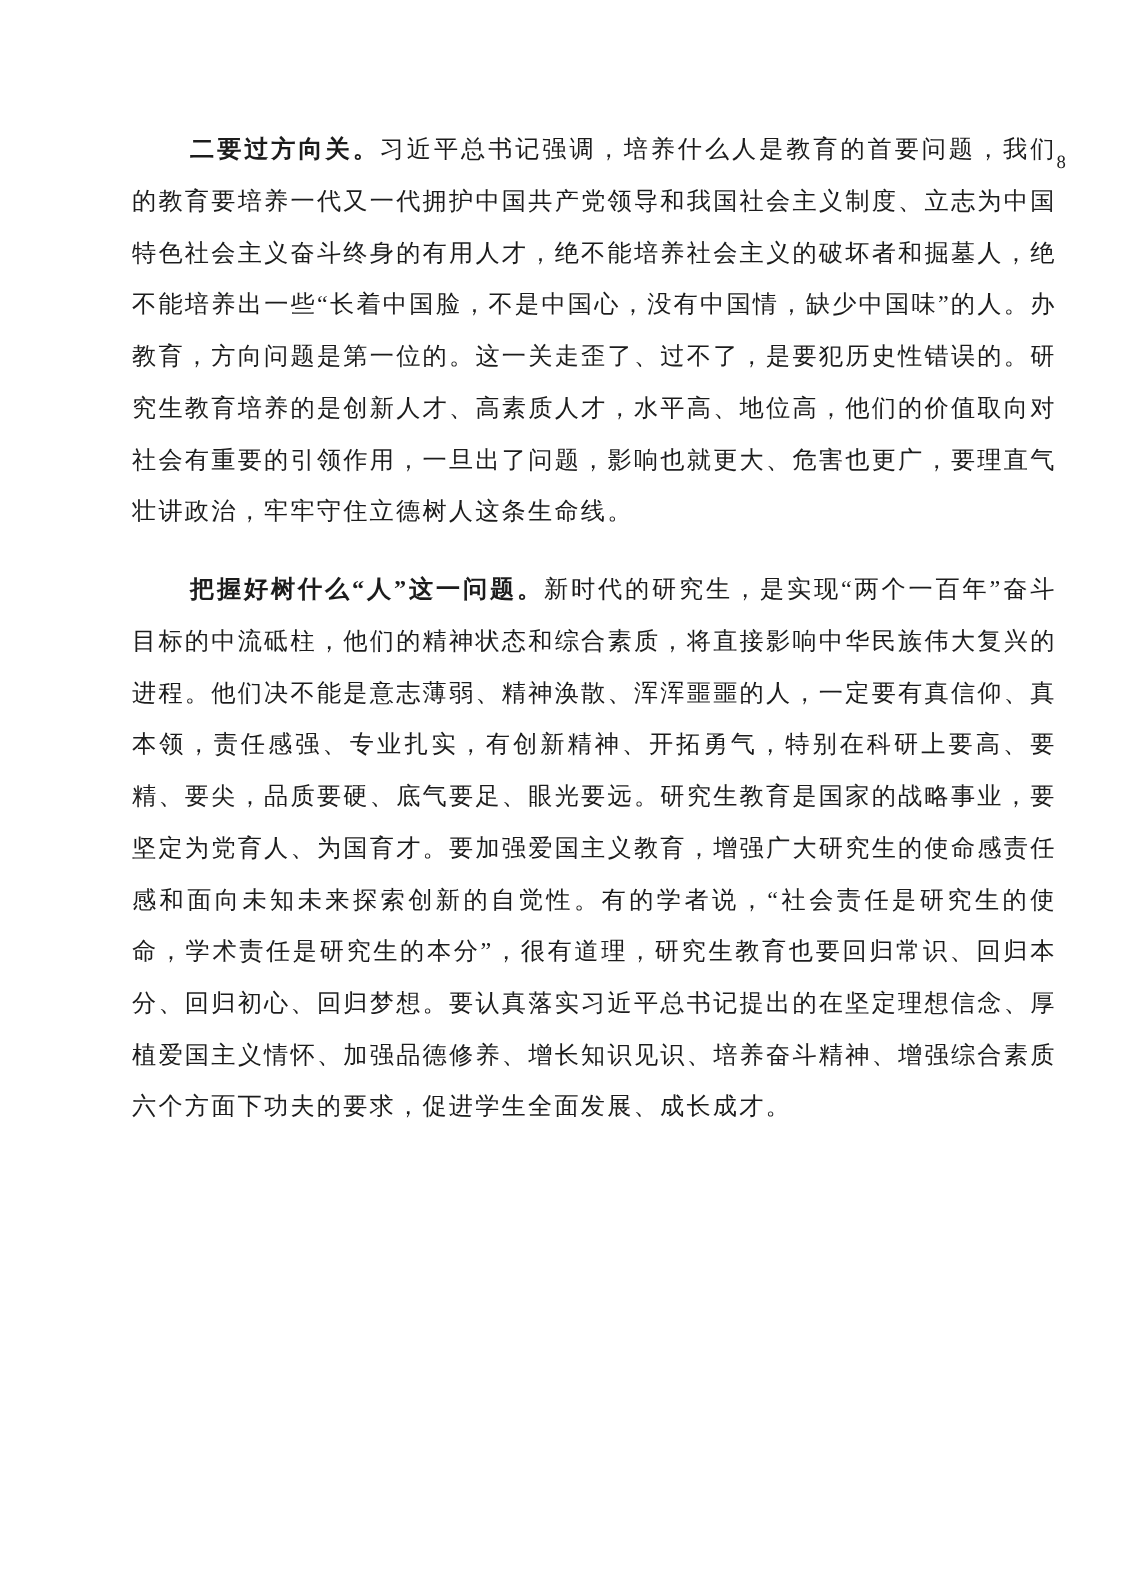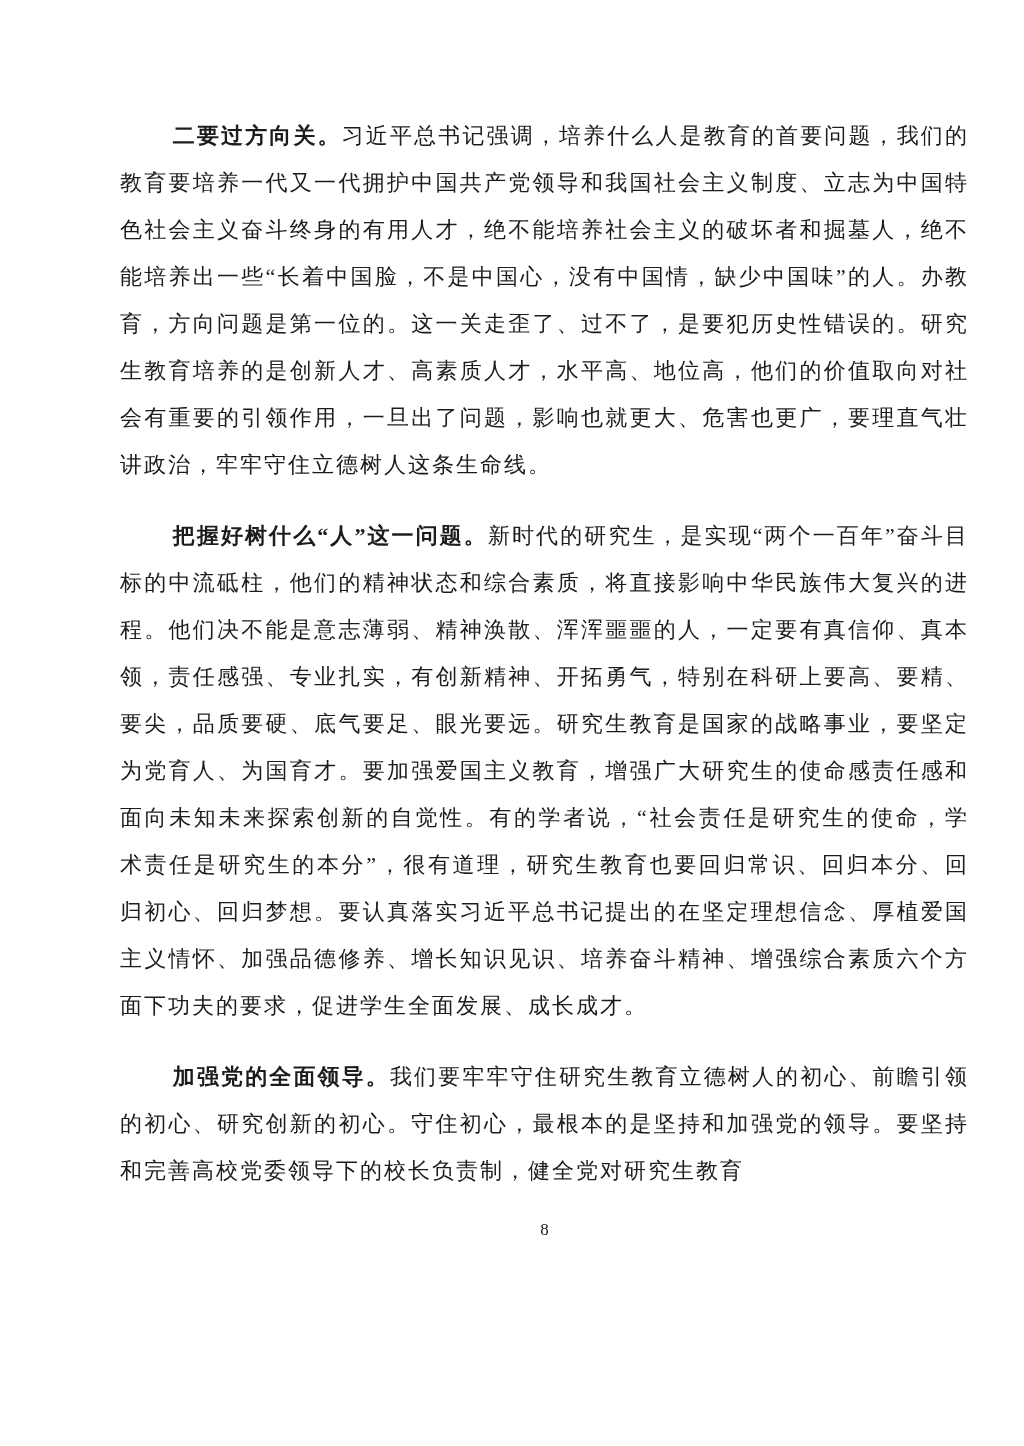--- a/index.html
+++ b/index.html
@@ -14,21 +14,21 @@
     font-family: "Liberation Serif", "DejaVu Serif", serif;
     color: #1c1c1c;
   }
   .page {
     box-sizing: border-box;
     width: 1024px;
     height: 1146px;
     padding: 112px 55px 0 120px;
     background: #ffffff;
     display: flex;
-    flex-direction: column;
+    flex-direction: row;
   }
   .content {
     flex: 1 1 auto;
   }
   p.para {
     margin: 0 0 24px 0;
     font-size: 22px;
     line-height: 47px;
     letter-spacing: 2px;
     text-align: justify;
@@ -56,20 +56,19 @@
 </head>
 <body>
 
 <div class="page">
   <div class="content">
 
     <p class="para"><span class="lead">二要过方向关。</span><span>习近平总书记强调，培养什么人是教育的首要问题，我们的教育要培养一代又一代拥护中国共产党领导和我国社会主义制度、立志为中国特色社会主义奋斗终身的有用人才，绝不能培养社会主义的破坏者和掘墓人，绝不能培养出一些“长着中国脸，不是中国心，没有中国情，缺少中国味”的人。办教育，方向问题是第一位的。这一关走歪了、过不了，是要犯历史性错误的。研究生教育培养的是创新人才、高素质人才，水平高、地位高，他们的价值取向对社会有重要的引领作用，一旦出了问题，影响也就更大、危害也更广，要理直气壮讲政治，牢牢守住立德树人这条生命线。</span></p>
 
     <p class="para"><span class="lead">把握好树什么“人”这一问题。</span><span>新时代的研究生，是实现“两个一百年”奋斗目标的中流砥柱，他们的精神状态和综合素质，将直接影响中华民族伟大复兴的进程。他们决不能是意志薄弱、精神涣散、浑浑噩噩的人，一定要有真信仰、真本领，责任感强、专业扎实，有创新精神、开拓勇气，特别在科研上要高、要精、要尖，品质要硬、底气要足、眼光要远。研究生教育是国家的战略事业，要坚定为党育人、为国育才。要加强爱国主义教育，增强广大研究生的使命感责任感和面向未知未来探索创新的自觉性。有的学者说，“社会责任是研究生的使命，学术责任是研究生的本分”，很有道理，研究生教育也要回归常识、回归本分、回归初心、回归梦想。要认真落实习近平总书记提出的在坚定理想信念、厚植爱国主义情怀、加强品德修养、增长知识见识、培养奋斗精神、增强综合素质六个方面下功夫的要求，促进学生全面发展、成长成才。</span></p>
 
-    <p class="para"><span class="lead">加强党的全面领导。</span><span>我们要牢牢守住研究生教育立德树人的初心、前瞻引领的初心、研究创新的初心。守住初心，最根本的是坚持和加强党的领导。要坚持和完善高校党委领导下的校长负责制，健全党对研究生教育</span></p>
 
   </div>
 
   <div class="footer">
     <span class="page-number">8</span>
   </div>
 </div>
 
 </body></html>

